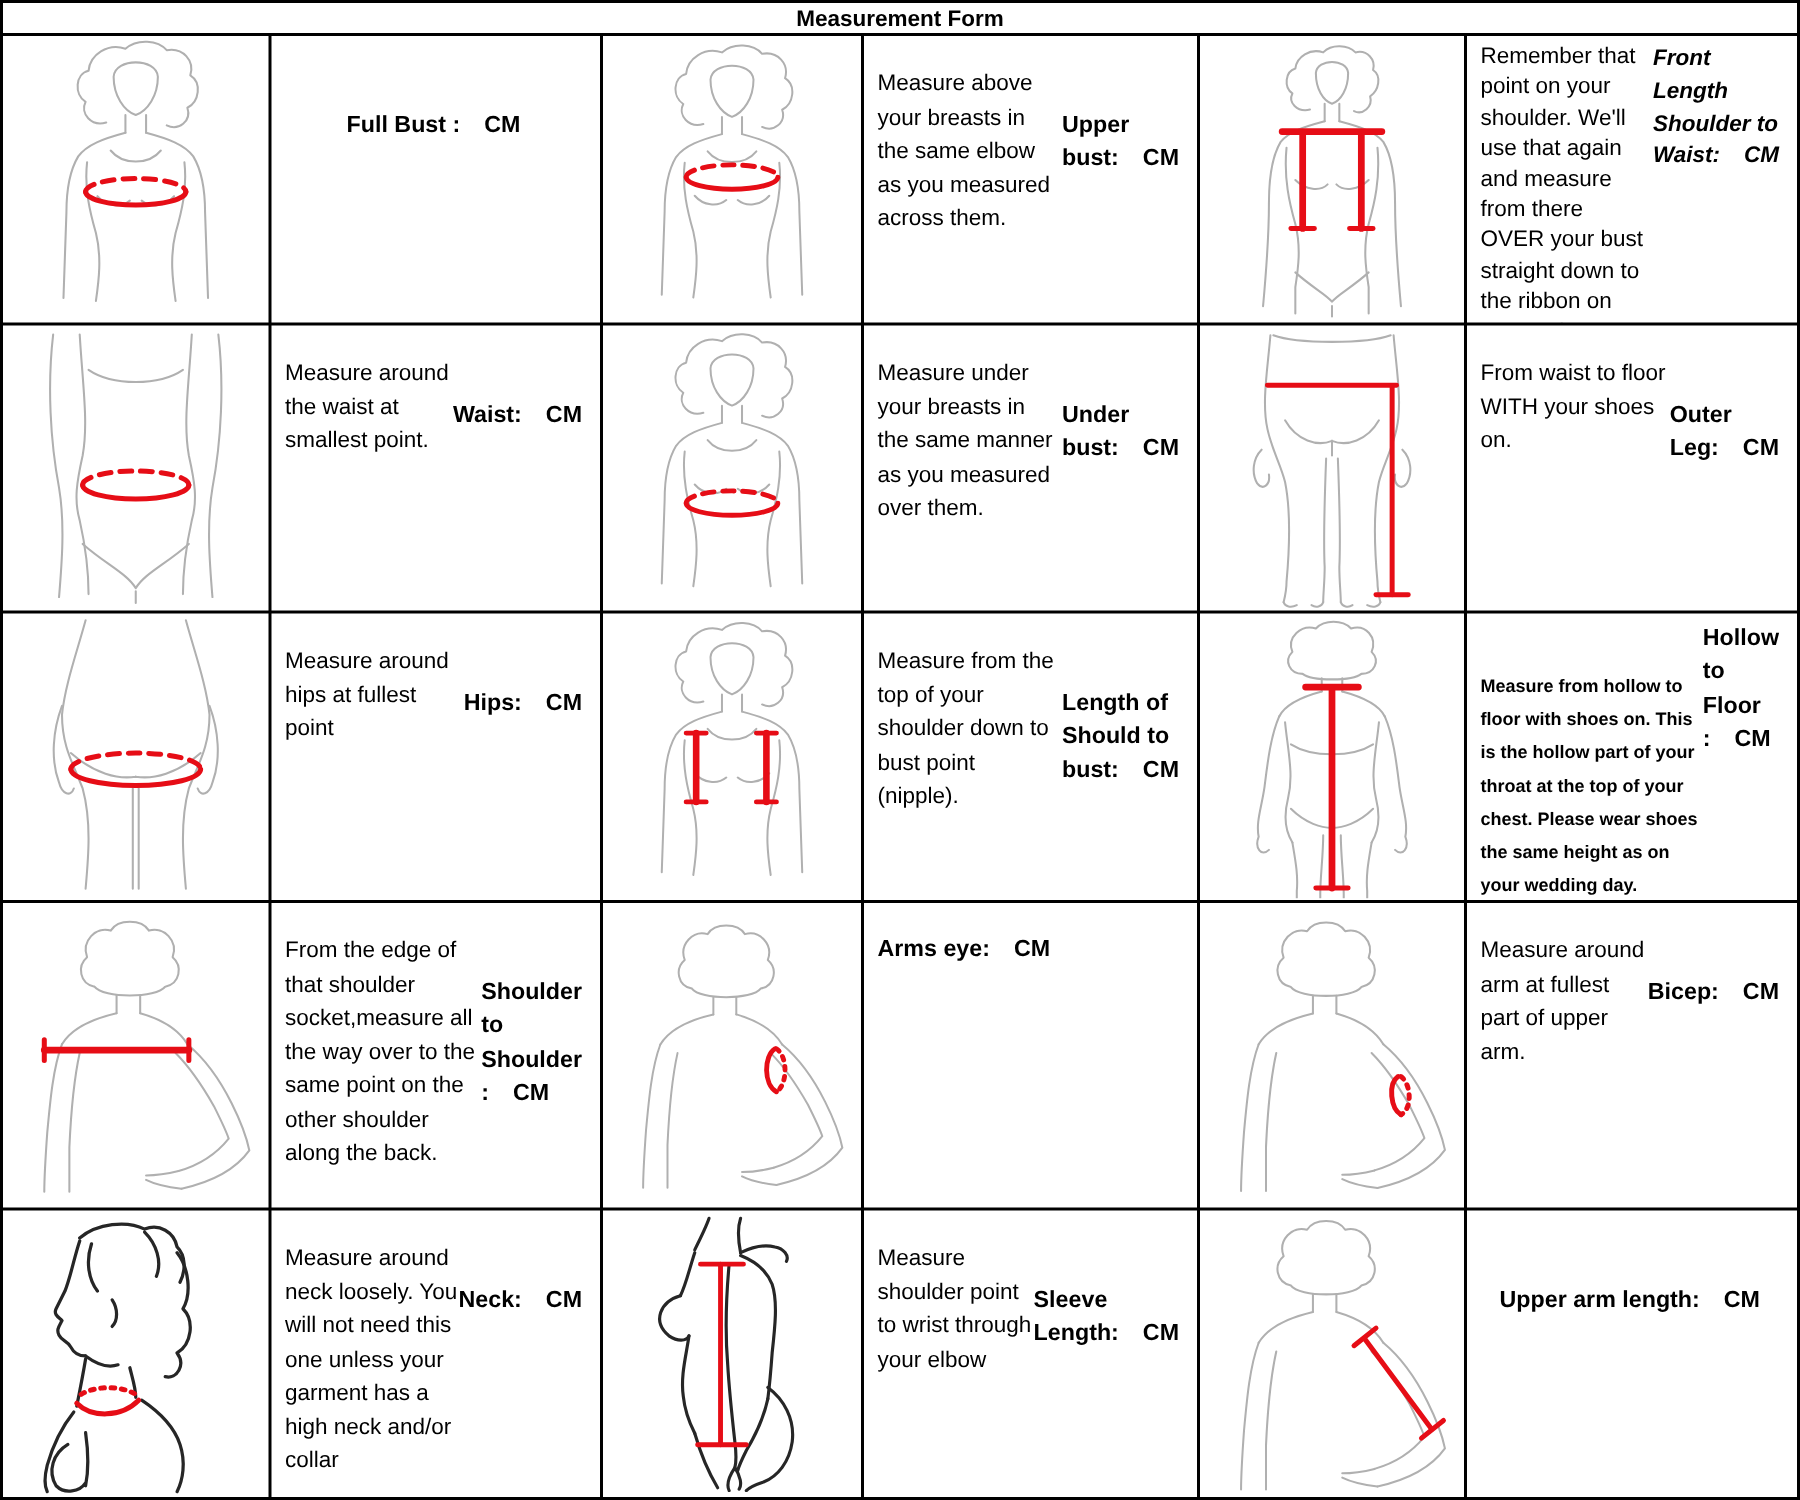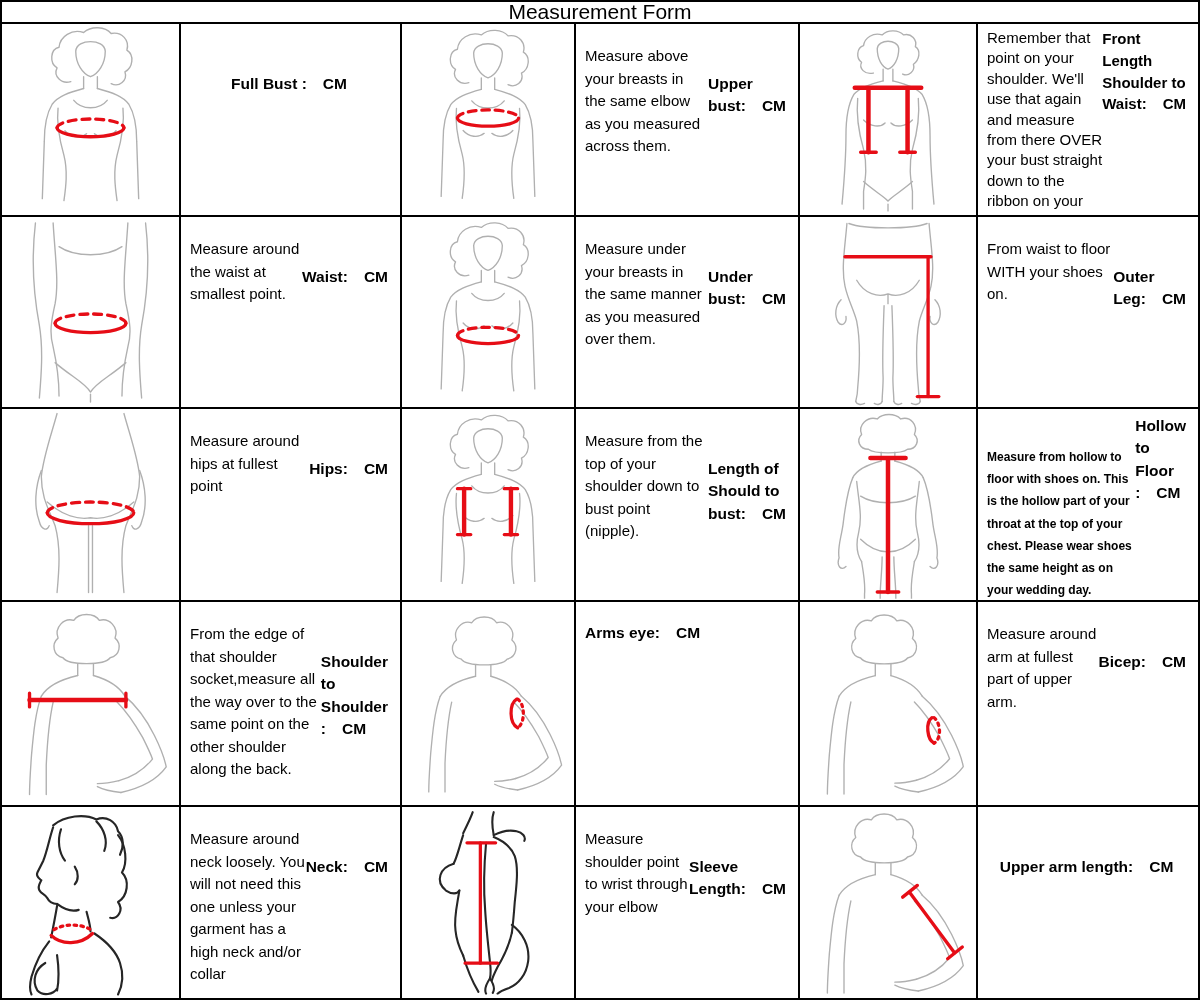--- a/index.html
+++ b/index.html
@@ -3,31 +3,31 @@
 <meta charset="utf-8">
 <style>
   html,body{margin:0;padding:0;background:#fff;}
   body{font-family:"Liberation Sans","DejaVu Sans",sans-serif;color:#000;}
   #form{width:1200px;height:1000px;box-sizing:border-box;background:#000;
         display:grid;padding:2px;gap:2px;
         grid-template-columns:177px 219px 172px 222px 176px 220px;
         grid-template-rows:20px 191px 190px 191px 203px 191px;}
   .cell{background:#fff;overflow:hidden;}
   .titlebar{grid-column:1 / span 6;display:flex;align-items:center;justify-content:center;
-        font-weight:normal;font-size:21px;}
+        font-weight:bold;font-size:15px;}
   .fcell{display:flex;align-items:center;justify-content:center;}
   .fig{width:100%;height:100%;}
   .tcell{display:flex;justify-content:center;
         padding:21px 12px 6px 9px;box-sizing:border-box;
         font-size:15px;line-height:1.5;}
   .lab{font-weight:bold;font-size:15.5px;margin-top:28px;line-height:1.45;}
   .lab .val{margin-left:16px;}
   .fill{justify-content:flex-start;padding-top:4px;}
   .tight{line-height:1.36;}
-  .tight .lab{margin-top:0;font-size:15px;}
+  .tight .lab{margin-top:0;font-size:15px;font-style:italic;}
   .smalltext p{font-size:12px;line-height:1.85;font-weight:600;margin-top:33px;}
   .smalltext .lab{margin-top:2px;}
   .smalltext2 p{font-size:13px;line-height:1.7;font-weight:600;}
   .smalltext2 .lab{margin-top:16px;text-align:center;}
   p{margin:0;}
   
   .body-light{fill:none;stroke:#b0b0b0;stroke-width:1.4;stroke-linecap:round;stroke-linejoin:round;}
   .body-dark{fill:none;stroke:#262626;stroke-width:2.2;stroke-linecap:round;stroke-linejoin:round;}
   .red path{fill:none;stroke:#e60d16;stroke-width:3.4;stroke-linecap:round;}
   .red .thick{stroke-width:4.6;}

